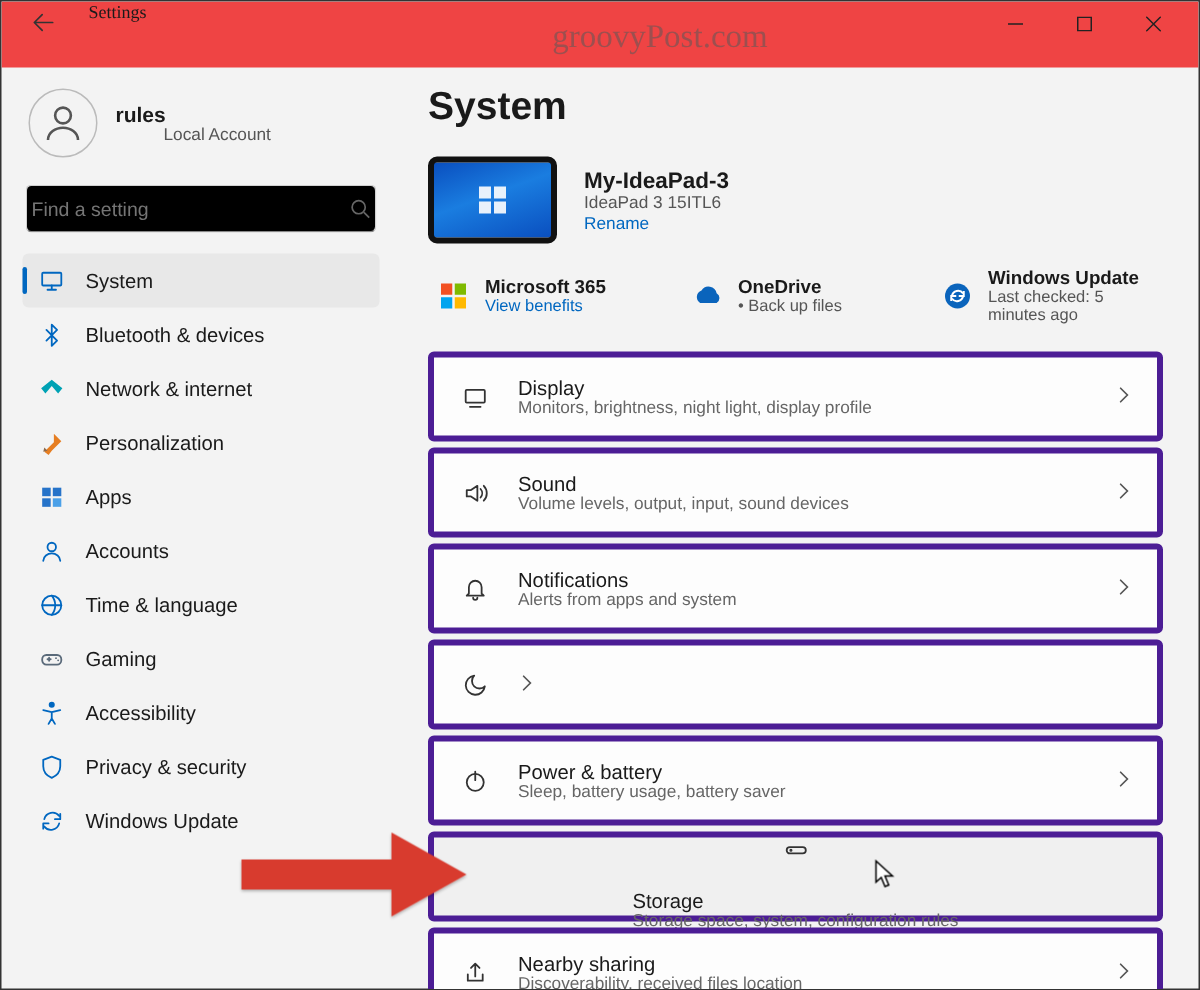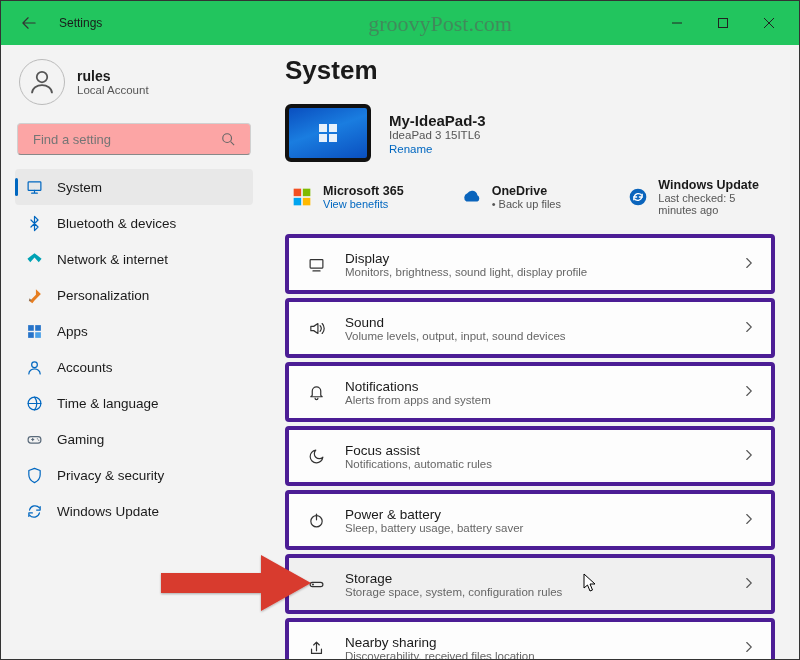--- a/index.html
+++ b/index.html
@@ -10,23 +10,24 @@
     height: 660px;
     overflow: hidden;
     font-size: 13px;
     color: #1a1a1a;
     position: relative;
     border: 1px solid #333;
   }
   .titlebar {
     height: 44px;
     display: flex;
-    align-items: center;
+    align-items: flex-start;
     padding: 0 8px 0 14px;
-    background: #22c55e;
+    background: #ef4444;
+    font-family: Liberation Serif, serif;
   }
   .titlebar .back-btn {
     width: 28px; height: 28px;
     display: flex; align-items: center; justify-content: center;
     border-radius: 4px;
   }
   .titlebar .title {
     margin-left: 16px;
     font-size: 12px;
   }
@@ -67,30 +68,30 @@
     padding: 6px 4px 14px 4px;
   }
   .avatar {
     width: 46px; height: 46px;
     border-radius: 50%;
     background: #f3f3f3;
     border: 1px solid #bbb;
     display: flex; align-items: center; justify-content: center;
   }
   .account-row .name { font-weight: 600; font-size: 14px; }
-  .account-row .sub { font-size: 11.5px; color: #555; }
+  .account-row .sub { font-size: 11.5px; color: #555; margin-left: 32px; }
   .search-box {
     display: flex;
     align-items: center;
-    background: #fca5a5;
+    background: #000000;
     border: 1px solid #d0d0d0;
     border-bottom: 1.5px solid #888;
     border-radius: 4px;
     height: 32px;
-    padding: 0 15px;
+    padding: 0 3px;
     margin: 4px 2px 14px 2px;
   }
   .search-box input {
     border: none; outline: none;
     flex: 1; font-size: 13px;
     background: transparent;
     color: #666;
   }
   .nav-list { list-style: none; }
   .nav-item {
@@ -179,21 +180,21 @@
   .settings-row {
     background: #fdfdfd;
     border: 4px solid #4c1d95;
     border-radius: 4px;
     height: 60px;
     display: flex;
     align-items: center;
     padding: 0 16px;
     gap: 18px;
   }
-  .settings-row.hover { background: #f0f0f0; }
+  .settings-row.hover { background: #f0f0f0; flex-direction: column; }
   .settings-row .r-icon {
     width: 22px; height: 22px;
     display: flex; align-items: center; justify-content: center;
     color: #333;
   }
   .settings-row .r-body { flex: 1; }
   .settings-row .r-title { font-size: 13.5px; }
   .settings-row .r-sub { font-size: 11.5px; color: #666; }
   .settings-row .chev {
     color: #555;
@@ -338,20 +339,29 @@
             <svg width="17" height="17" viewBox="0 0 24 24" fill="none" stroke="currentColor" stroke-width="1.7" stroke-linecap="round" stroke-linejoin="round" style="color:#5a6a7a">
               <rect x="3" y="8" width="18" height="9" rx="4"></rect>
               <path d="M8 12h3M9.5 10.5v3M16 11h.01M18 13h.01"></path>
             </svg>
           </span>
     <span>Gaming</span>
         </li>
         <li class="nav-item">
     <span class="nav-icon">
             <svg width="17" height="17" viewBox="0 0 24 24" fill="none" stroke="currentColor" stroke-width="1.7" stroke-linecap="round" stroke-linejoin="round" class="ic-blue">
+              <circle cx="12" cy="4" r="2" fill="currentColor"></circle>
+              <path d="M4 9l8 2 8-2M12 11v6M9 22l3-5 3 5"></path>
+            </svg>
+          </span>
+    <span>Accessibility</span>
+        </li>
+        <li class="nav-item">
+    <span class="nav-icon">
+            <svg width="17" height="17" viewBox="0 0 24 24" fill="none" stroke="currentColor" stroke-width="1.7" stroke-linecap="round" stroke-linejoin="round" class="ic-blue">
               <path d="M12 2l8 3v6c0 5-3.5 9-8 11-4.5-2-8-6-8-11V5z"></path>
             </svg>
           </span>
     <span>Privacy &amp; security</span>
         </li>
         <li class="nav-item">
     <span class="nav-icon">
             <svg width="17" height="17" viewBox="0 0 24 24" fill="none" stroke="currentColor" stroke-width="1.7" stroke-linecap="round" stroke-linejoin="round" class="ic-blue">
               <path d="M20 5v5h-5M4 19v-5h5"></path>
               <path d="M5 10a8 8 0 0 1 14-3M19 14a8 8 0 0 1-14 3"></path>
@@ -418,21 +428,21 @@
     <div class="settings-list" id="settings-list">
         <div class="settings-row">
     <span class="r-icon">
             <svg width="17" height="17" viewBox="0 0 24 24" fill="none" stroke="currentColor" stroke-width="1.7" stroke-linecap="round" stroke-linejoin="round">
               <rect x="3" y="5" width="18" height="12" rx="1"></rect>
               <path d="M7 21h10"></path>
             </svg>
           </span>
     <span class="r-body">
       <div class="r-title">Display</div>
-      <div class="r-sub">Monitors, brightness, sound light, display profile</div>
+      <div class="r-sub">Monitors, brightness, night light, display profile</div>
     </span>
     <span class="chev">
       <svg width="12" height="12" viewBox="0 0 16 16">
               <path d="M5 2l6 6-6 6" stroke="#555" stroke-width="1.5" fill="none" stroke-linecap="round"></path>
             </svg>
     </span>
         </div>
         <div class="settings-row">
     <span class="r-icon">
             <svg width="17" height="17" viewBox="0 0 24 24" fill="none" stroke="currentColor" stroke-width="1.7" stroke-linecap="round" stroke-linejoin="round">
@@ -466,24 +476,20 @@
               <path d="M5 2l6 6-6 6" stroke="#555" stroke-width="1.5" fill="none" stroke-linecap="round"></path>
             </svg>
     </span>
         </div>
         <div class="settings-row">
     <span class="r-icon">
             <svg width="17" height="17" viewBox="0 0 24 24" fill="none" stroke="currentColor" stroke-width="1.7" stroke-linecap="round" stroke-linejoin="round">
               <path d="M21 13A9 9 0 1 1 11 3a7 7 0 0 0 10 10z"></path>
             </svg>
           </span>
-    <span class="r-body">
-      <div class="r-title">Focus assist</div>
-      <div class="r-sub">Notifications, automatic rules</div>
-    </span>
     <span class="chev">
       <svg width="12" height="12" viewBox="0 0 16 16">
               <path d="M5 2l6 6-6 6" stroke="#555" stroke-width="1.5" fill="none" stroke-linecap="round"></path>
             </svg>
     </span>
         </div>
         <div class="settings-row">
     <span class="r-icon">
             <svg width="17" height="17" viewBox="0 0 24 24" fill="none" stroke="currentColor" stroke-width="1.7" stroke-linecap="round" stroke-linejoin="round">
               <circle cx="12" cy="13" r="8"></circle>

